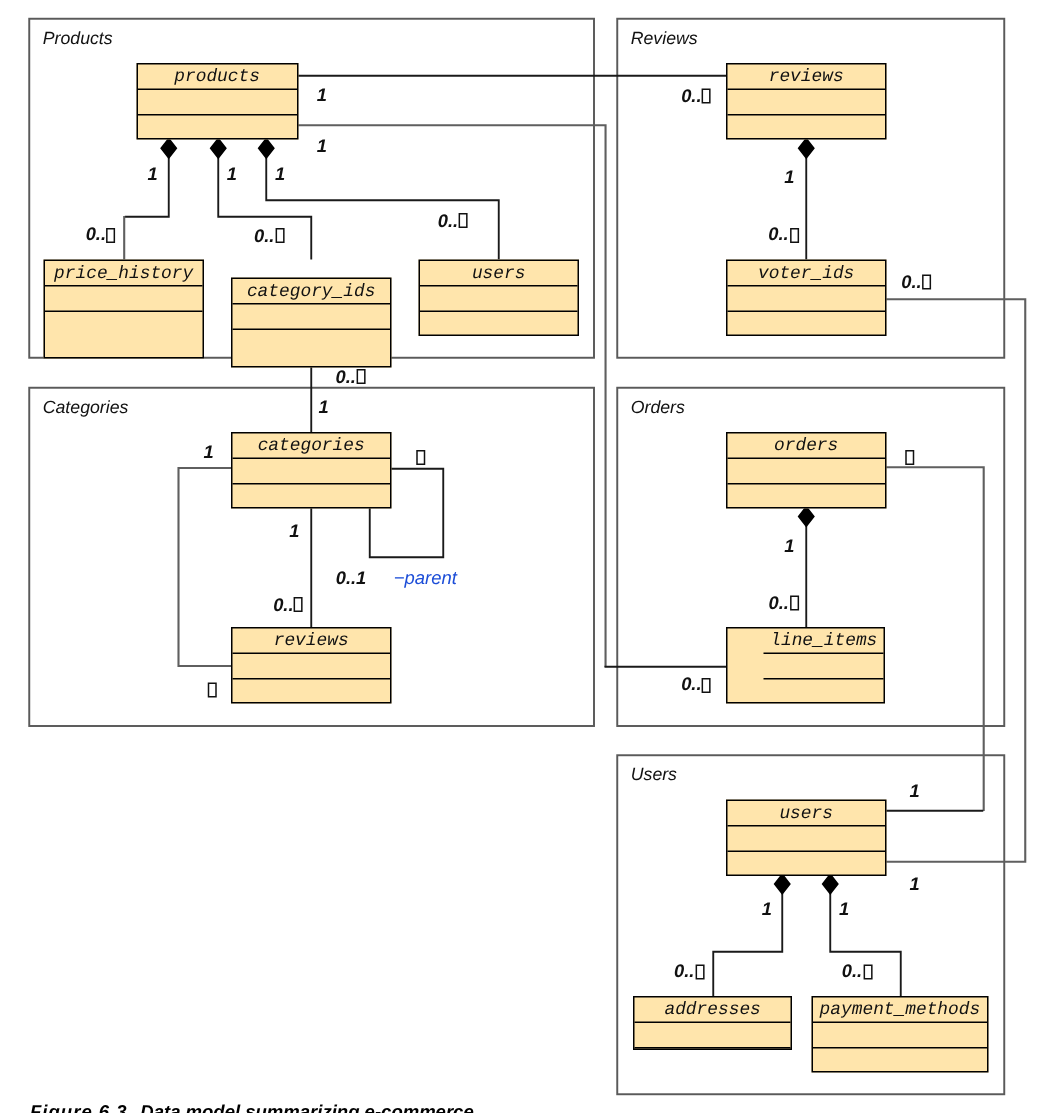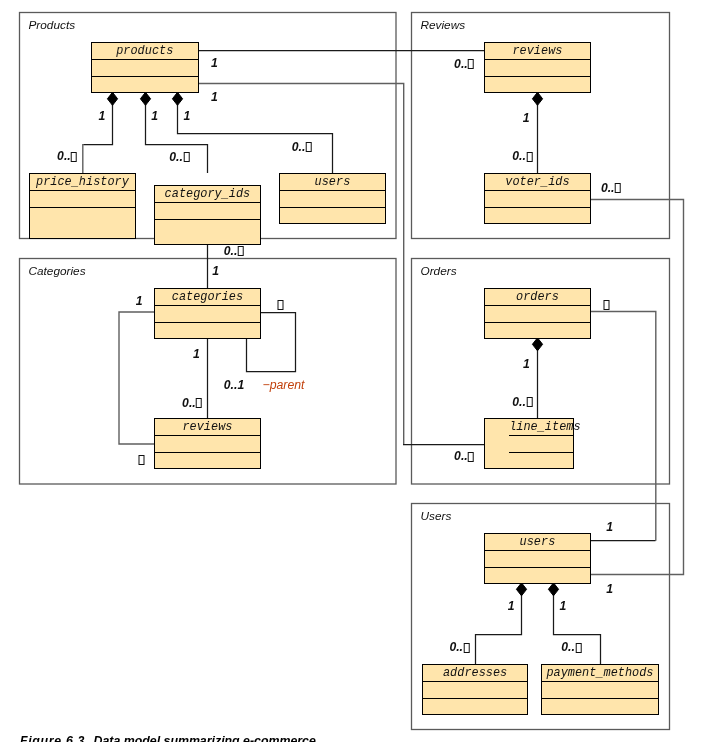--- a/index.html
+++ b/index.html
@@ -6,21 +6,21 @@
   body{width:708px;height:742px;overflow:hidden;font-family:"Liberation Sans",sans-serif;}
   #stage{position:relative;width:708px;height:742px;background:#fff;font-style:italic;}
   .pkg-label{position:absolute;font-family:"Liberation Sans",sans-serif;font-size:11.8px;line-height:12px;color:#111;white-space:nowrap;}
   .ent{position:absolute;box-sizing:border-box;border:1px solid #000;background:#ffe5ac;}
   .ent .r{box-sizing:border-box;height:17px;border-bottom:1px solid #000;}
   .ent .r:last-child{border-bottom:none;height:16px;}
   .ent{height:51px;}
   .ent .nm{font-family:"Liberation Mono",monospace;font-size:11.9px;color:#111;text-align:center;line-height:17.9px;letter-spacing:0px;}
   .mult{position:absolute;font-family:"Liberation Sans",sans-serif;font-size:12.2px;font-weight:bold;color:#111;white-space:nowrap;transform:translate(-50%,-50%);}
   .tofu{display:inline-block;width:4px;height:8px;border:1px solid #111;box-sizing:content-box;vertical-align:-1.5px;margin:0 0.5px;}
-  .anno{position:absolute;font-family:"Liberation Sans",sans-serif;font-size:12.3px;color:#c2410c;white-space:nowrap;transform:translate(-50%,-50%);}
+  .anno{position:absolute;font-family:"Liberation Sans",sans-serif;font-size:12.3px;color:#1d4ed8;white-space:nowrap;transform:translate(-50%,-50%);}
   .cap{position:absolute;font-family:"Liberation Sans",sans-serif;font-size:12.35px;font-weight:bold;color:#000;line-height:16.3px;letter-spacing:0px;}
   svg.layer{position:absolute;left:0;top:0;width:708px;height:742px;overflow:visible;pointer-events:none;}
 </style>
 </head>
 <body>
 
 <div id="stage">
   <svg class="layer" id="svg-pkg">
       <rect x="19.5" y="12.5" width="376.5" height="226" fill="none" stroke="#5a5a5a" stroke-width="1.3"></rect>
       <rect x="411.5" y="12.5" width="258" height="226" fill="none" stroke="#5a5a5a" stroke-width="1.3"></rect>
@@ -117,35 +117,35 @@
         <div class="r"></div>
         <div class="r"></div>
       </div>
       <div class="ent" style="left: 484.2px; top: 288px; width: 106.5px; height: 51px; background: rgb(255, 229, 172);">
         <div class="r">
           <div class="nm">orders</div>
         </div>
         <div class="r"></div>
         <div class="r"></div>
       </div>
-      <div class="ent" style="left: 484.2px; top: 418px; width: 90px; height: 51px; background: rgb(255, 229, 172); padding-left: 24px;">
+      <div class="ent" style="left: 484.2px; top: 418px; width: 106px; height: 51px; background: rgb(255, 229, 172); padding-left: 24px;">
         <div class="r">
           <div class="nm">line_items</div>
         </div>
         <div class="r"></div>
         <div class="r"></div>
       </div>
       <div class="ent" style="left: 484.2px; top: 533px; width: 106.5px; height: 51px; background: rgb(255, 229, 172);">
         <div class="r">
           <div class="nm">users</div>
         </div>
         <div class="r"></div>
         <div class="r"></div>
       </div>
-      <div class="ent" style="left: 421.7px; top: 664px; width: 106.8px; height: 51px; background: rgb(255, 229, 172);">
+      <div class="ent" style="left: 421.7px; top: 664px; width: 106.8px; height: 36px; background: rgb(255, 229, 172);">
         <div class="r">
           <div class="nm">addresses</div>
         </div>
         <div class="r"></div>
         <div class="r"></div>
       </div>
       <div class="ent" style="left: 541.2px; top: 664px; width: 117.5px; height: 51px; background: rgb(255, 229, 172);">
         <div class="r">
           <div class="nm">payment_methods</div>
         </div>

